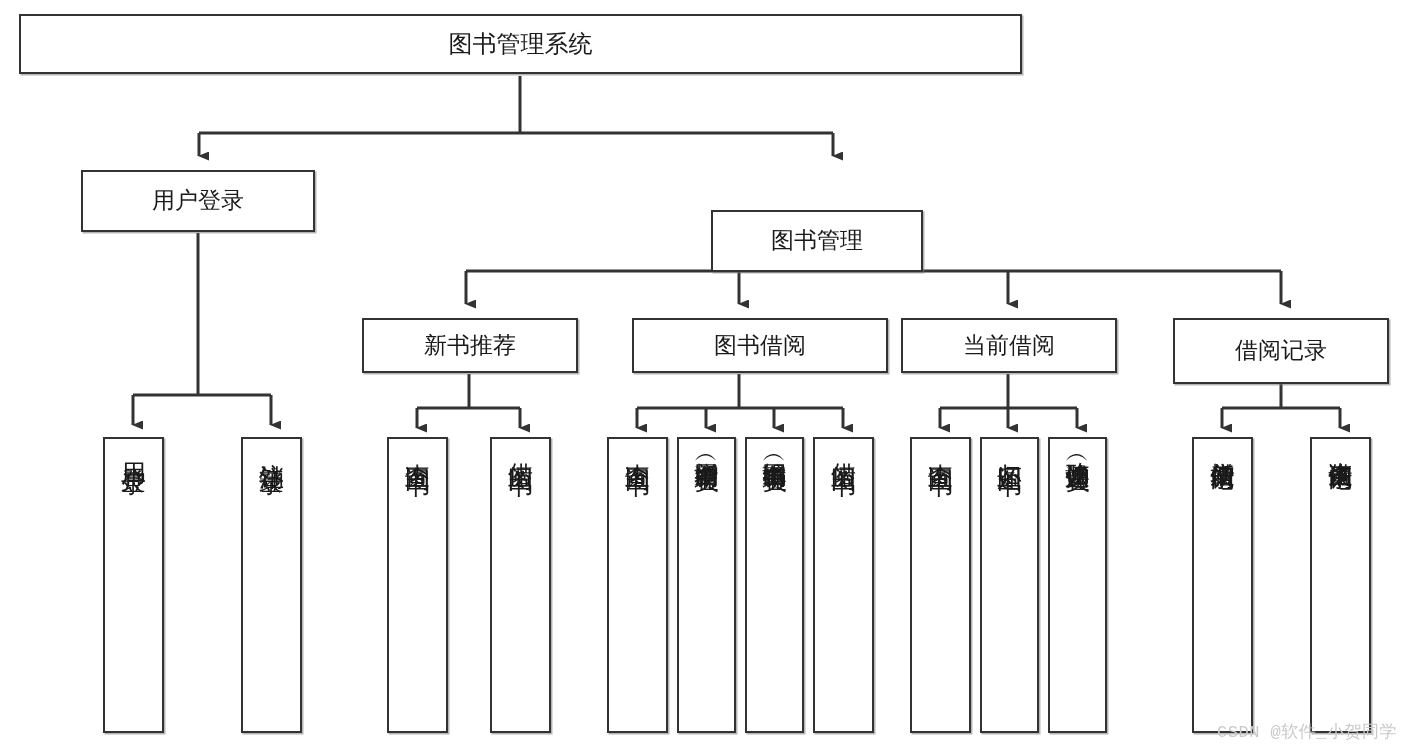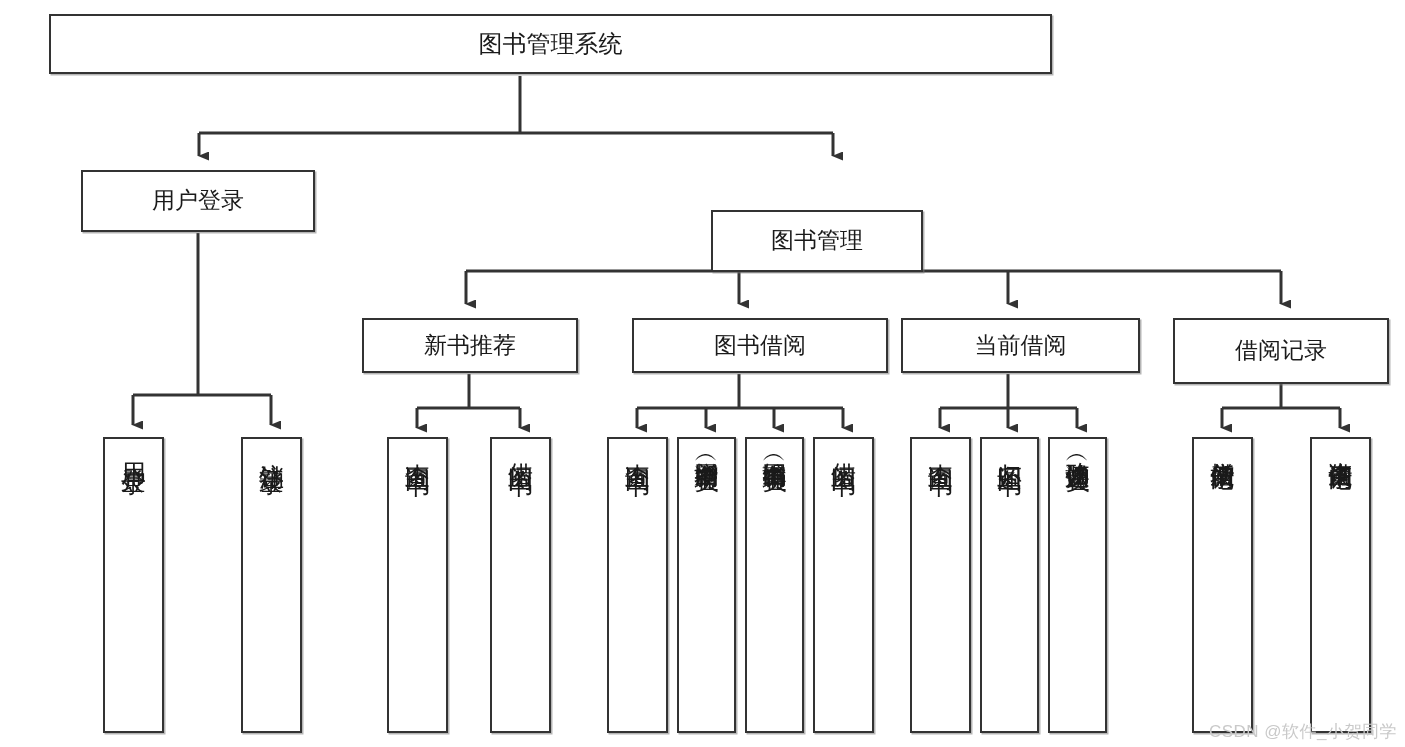--- a/index.html
+++ b/index.html
@@ -71,21 +71,21 @@
     letter-spacing: 1px;
   }
   .watermark {
     position: absolute;
     right: 8px;
     bottom: 4px;
     font-size: 17px;
     color: #c9c9c9;
     letter-spacing: 0.5px;
     white-space: nowrap;
-    font-family: Liberation Sans, sans-serif;
+    font-family: Liberation Mono, monospace;
   }
 </style>
 </head>
 <body>
 
 <div id="diagram-root">
 
   <svg class="connectors" viewBox="0 0 1405 747" xmlns="http://www.w3.org/2000/svg">
     <defs>
       <marker id="arrowhead" markerWidth="9" markerHeight="11" refX="4.5" refY="10" orient="auto" markerUnits="userSpaceOnUse">
@@ -129,41 +129,41 @@
       <path d="M1008,408 L1008,428" marker-end="url(#arrowhead)"></path>
       <path d="M1077,408 L1077,428" marker-end="url(#arrowhead)"></path>
 
       <path d="M1281,374 L1281,408"></path>
       <path d="M1222,408 L1340,408"></path>
       <path d="M1222,408 L1222,428" marker-end="url(#arrowhead)"></path>
       <path d="M1340,408 L1340,428" marker-end="url(#arrowhead)"></path>
     </g>
   </svg>
 
-  <div class="node root horiz" style="left:19px; top:14px; width:1003px; height:60px;margin-left:30px;">
+  <div class="node root horiz" style="left:19px; top:14px; width:1003px; height:60px;">
     <span class="node-label">图书管理系统</span>
   </div>
 
   <div class="node horiz" style="left:81px; top:170px; width:234px; height:62px;">
     <span class="node-label">用户登录</span>
   </div>
 
   <div class="node horiz" style="left:711px; top:170px; width:212px; height:62px;margin-top:40px;">
     <span class="node-label">图书管理</span>
   </div>
 
   <div class="node horiz" style="left:362px; top:318px; width:216px; height:55px;justify-content:center;">
     <span class="node-label">新书推荐</span>
   </div>
 
   <div class="node horiz" style="left:632px; top:318px; width:256px; height:55px;">
     <span class="node-label">图书借阅</span>
   </div>
 
-  <div class="node horiz" style="left:901px; top:318px; width:239px; height:55px;">
+  <div class="node horiz" style="left:901px; top:318px; width:216px; height:55px;">
     <span class="node-label">当前借阅</span>
   </div>
 
   <div class="node horiz" style="left:1173px; top:318px; width:216px; height:66px;">
     <span class="node-label">借阅记录</span>
   </div>
 
   <div class="node vert" style="left:103px; top:437px; width:61px; height:296px;">
     <span class="node-label">用户登录</span>
   </div>

